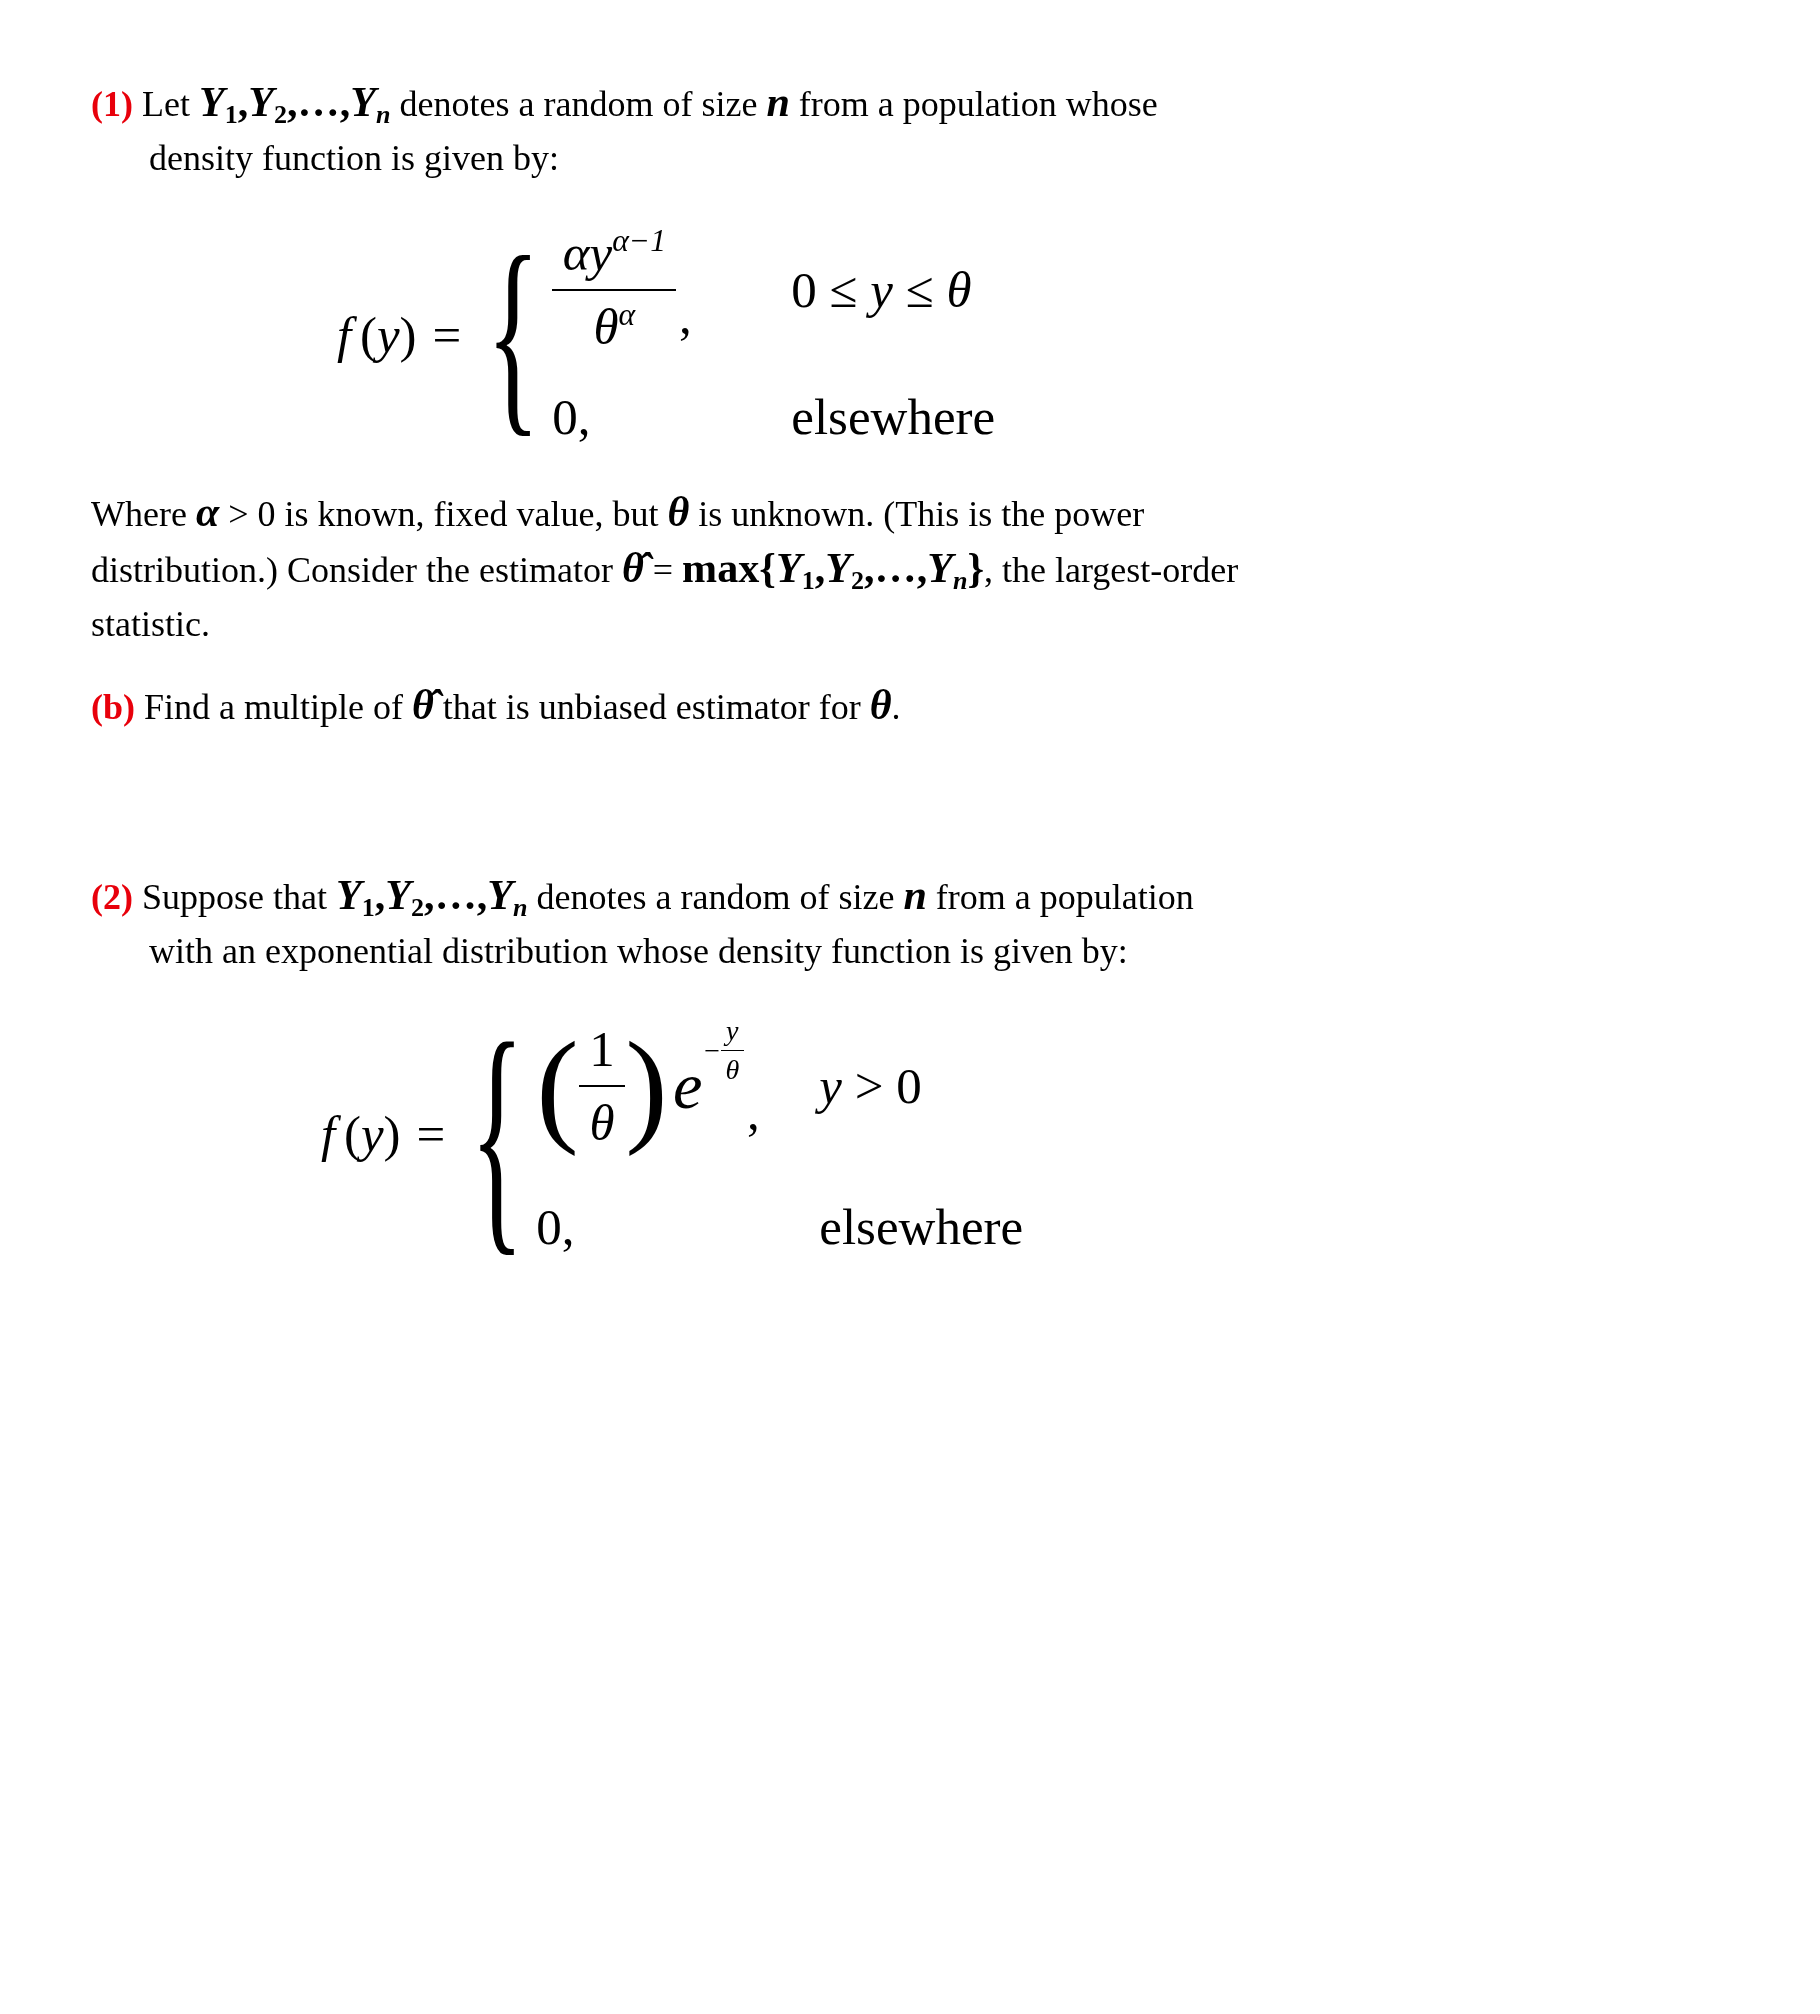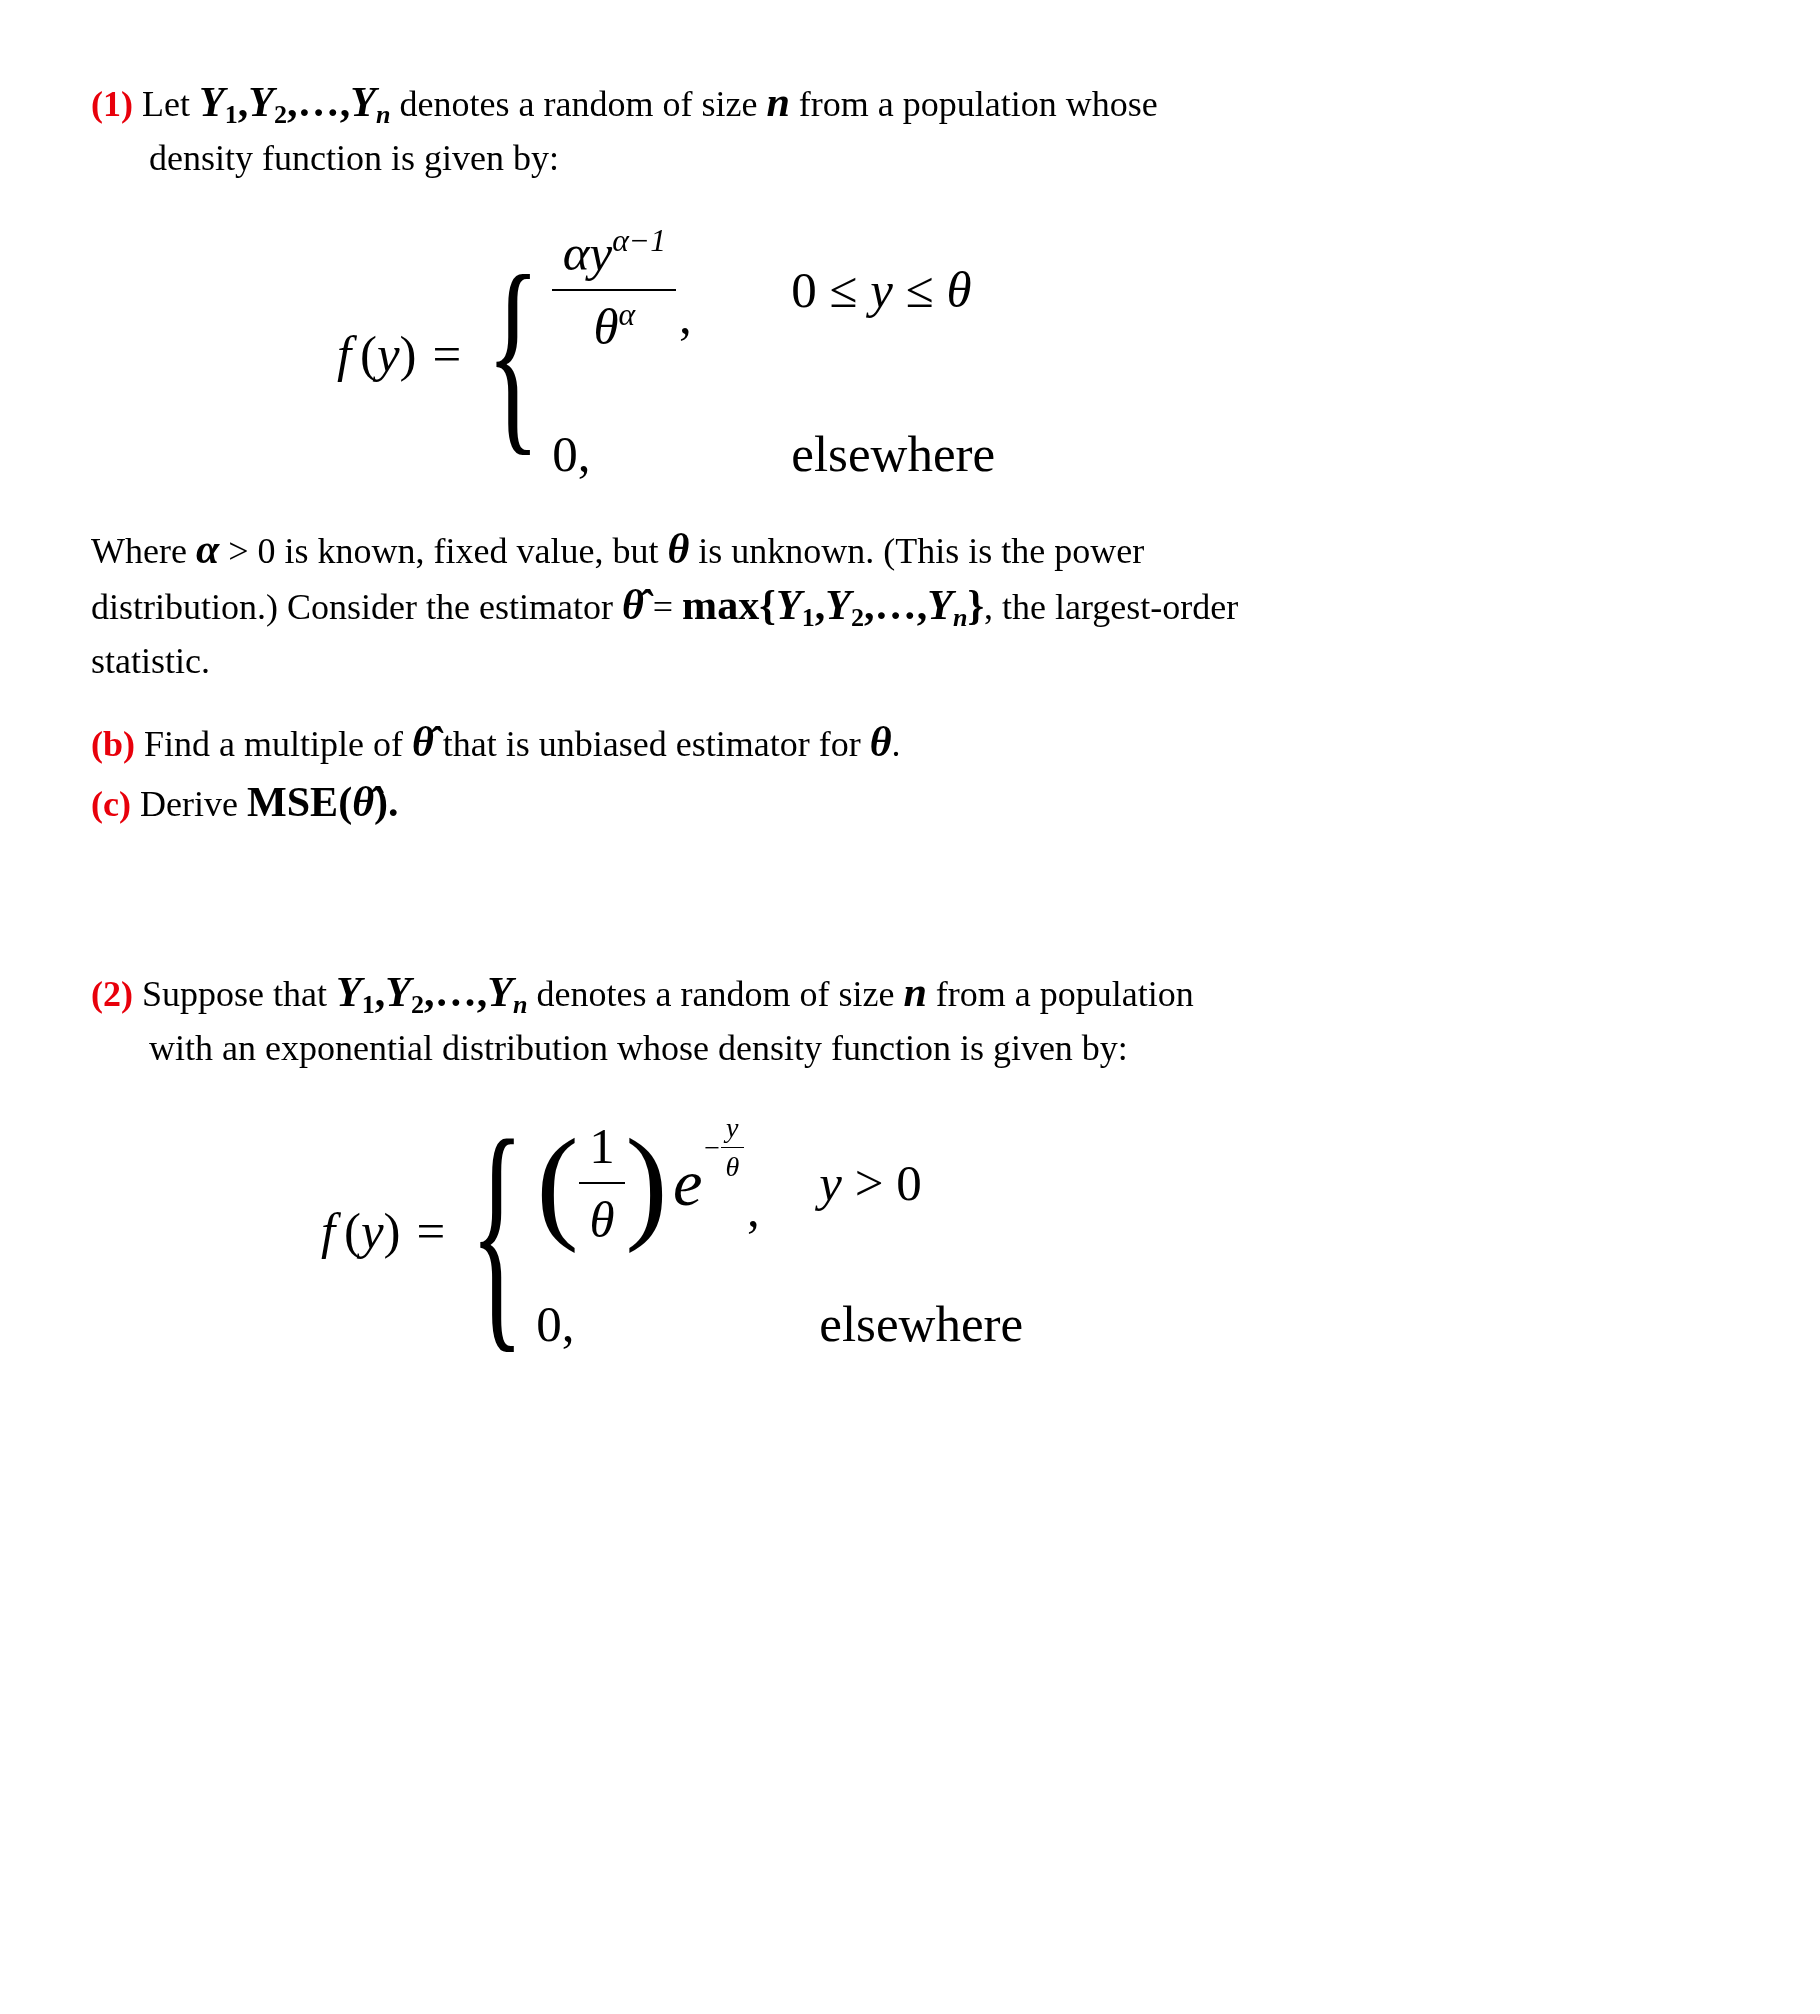--- a/index.html
+++ b/index.html
@@ -16,21 +16,21 @@
   .mseq sub{font-style:normal;}
   .mseq sub.mi{font-style:italic;}
   .display{display:flex;align-items:center;font-size:51px;margin:39px 0;}
   .display.f1{margin-left:246px;}
   .display.f2{margin-left:230px;margin-top:35px;margin-bottom:0;}
   .lhs{display:inline-flex;align-items:baseline;}
   .f-it{margin-right:8.8px;}
   .eqsign{margin:0 16px;}
   .brace{display:inline-block;font-size:2.2em;line-height:1.1;transform:scaleY(1.95);transform-origin:50% 50%;margin:0 5.3px 0 8.8px;font-weight:400;}
   .f2 .brace{transform:scaleY(2.3);}
-  .cases{display:flex;flex-direction:column;row-gap:69px;margin-left:7px;}
+  .cases{display:flex;flex-direction:column;row-gap:32px;margin-left:7px;}
   .f2 .cases{row-gap:39px;}
   .crow{display:flex;align-items:center;}
   .expr{display:inline-flex;align-items:center;min-width:239px;}
   .f2 .expr{min-width:283px;}
   .frac{display:inline-flex;flex-direction:column;align-items:center;}
   .frac .num{display:block;border-bottom:2.6px solid #000;padding:0 10.5px 7px;text-align:center;}
   .frac .den{display:block;padding:7px 10.5px 0;text-align:left;}
   .comma-low{align-self:center;transform:translateY(26px);margin-left:2.6px;}
   .bigp{font-size:2.5em;line-height:1.15;font-weight:400;}
   .ebase{font-size:1.3em;margin-left:5.3px;}
@@ -80,21 +80,20 @@
   </div>
 
   <div class="para">
     <div class="tline"><span>Where </span><span class="mi lg">α</span><span> &gt; 0 is known, fixed value, but </span><span class="mi lg">θ</span><span> is unknown. (This is the power</span></div>
     <div class="tline"><span>distribution.) Consider the estimator </span><span class="mi lg">θ̂</span><span> = </span><span class="lg">max</span><span class="lg">{</span><span class="lg mseq"><span class="mi">Y</span><sub>1</sub><span>,</span><span class="mi">Y</span><sub>2</sub><span>,…,</span><span class="mi">Y</span><sub class="mi">n</sub></span><span class="lg">}</span><span>, the largest-order</span></div>
     <div class="tline">statistic.</div>
   </div>
 
   <div class="abc">
     <div class="tline"><span class="marker" style="color: rgb(232, 0, 11);">(b)</span><span> Find a multiple of </span><span class="mi lg">θ̂</span><span> that is unbiased estimator for </span><span class="mi lg">θ</span><span>.</span></div>
-    <div class="tline"><span class="marker" style="color: rgb(232, 0, 11);">(c)</span><span> Derive </span><span class="lg"><span>MSE(</span><span class="mi">θ̂</span><span>).</span></span></div>
   </div>
 
   <div class="tline gap-before-p2"><span class="marker" style="color: rgb(232, 0, 11);">(2)</span><span> Suppose that </span><span class="lg mseq"><span class="mi">Y</span><sub>1</sub><span>,</span><span class="mi">Y</span><sub>2</sub><span>,…,</span><span class="mi">Y</span><sub class="mi">n</sub></span><span> denotes a random of size </span><span class="mi lg">n</span><span> from a population</span></div>
   <div class="tline indent">with an exponential distribution whose density function is given by:</div>
 
   <div class="display f2">
     <span class="lhs">
         <span class="mi f-it">f</span>
         <span>(</span>
         <span class="mi">y</span>

